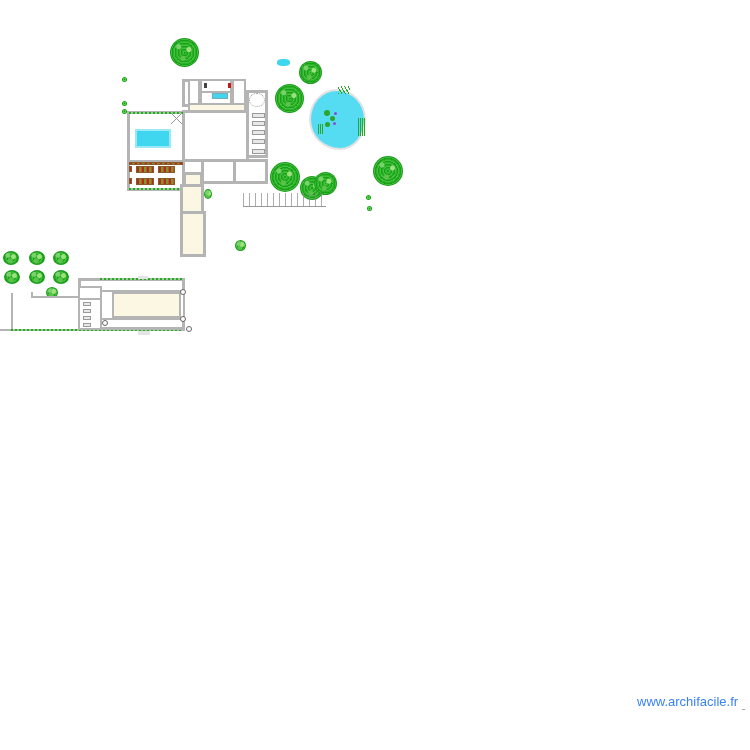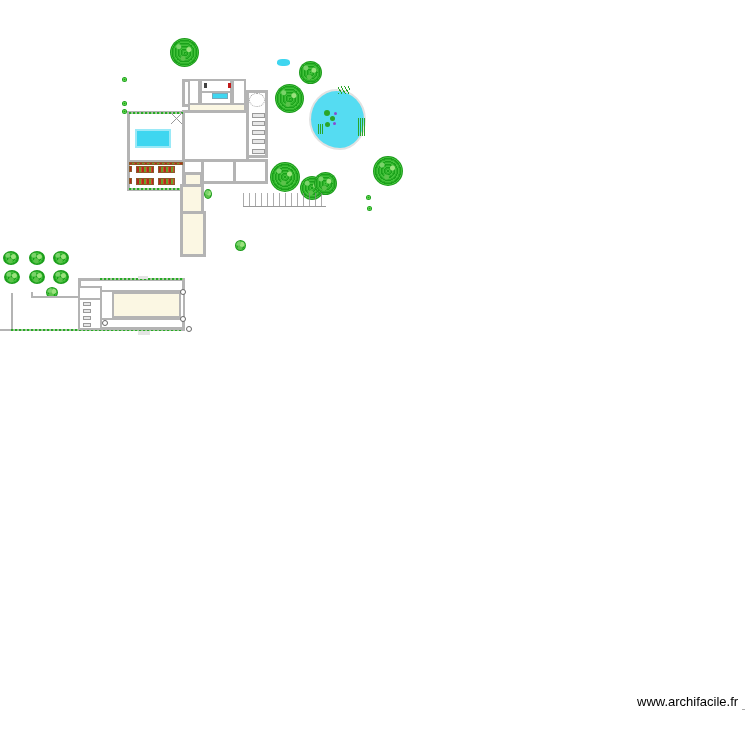--- a/index.html
+++ b/index.html
@@ -16,21 +16,21 @@
         repeating-radial-gradient(circle at 50% 50%, #1aa11a 0 1px, #42c23a 1px 2px, #2eb02a 2px 3px);
       box-shadow: inset 0 0 0 1px #1e9a1e;
     }
     .shrub { position: absolute; border-radius: 50%; background: repeating-radial-gradient(circle, #1aa11a 0 1px, #55cc44 1px 2px); }
     .pool { position: absolute; background: #3fd6f0; border: 2px solid #9ae9f7; box-sizing: border-box; }
     .pond { position: absolute; background: #55dcf2; border-radius: 48% 52% 45% 55% / 50% 50% 50% 50%; box-shadow: 0 0 0 2px #e2e2e2; }
     .hedge { position: absolute; background: repeating-linear-gradient(90deg, #2aa62a 0 2px, #8ad97a 2px 3px, #b4b4b4 3px 4px); }
     .planter { position: absolute; background: repeating-linear-gradient(90deg, #b52a1c 0 2px, #6aa02a 2px 4px, #d24b2c 4px 5px); border: 1px solid #8a5a2a; box-sizing: border-box; }
     .door-circle { position: absolute; width: 6px; height: 6px; border: 1px solid #666; border-radius: 50%; background: #fff; box-sizing: border-box; }
     .fixture { position: absolute; background: #e8e8e8; border: 1px solid #9a9a9a; box-sizing: border-box; }
-    .watermark { position: absolute; left: 637px; top: 694px; font-size: 13px; color: #000000; }
+    .watermark { position: absolute; left: 637px; top: 694px; font-size: 13px; color: #3b82f6; }
     .tick { position: absolute; left: 742px; top: 709px; width: 3px; height: 1px; background: #aaa; }
   </style>
 </head>
 <body>
 
 <div class="tree" style="left:170px;top:38px;width:29px;height:29px;"></div>
 <div class="tree" style="left:299px;top:61px;width:23px;height:23px;"></div>
 <div class="tree" style="left:275px;top:84px;width:29px;height:29px;"></div>
 <div class="tree" style="left:373px;top:156px;width:30px;height:30px;"></div>
 <div class="tree" style="left:270px;top:162px;width:30px;height:30px;"></div>

